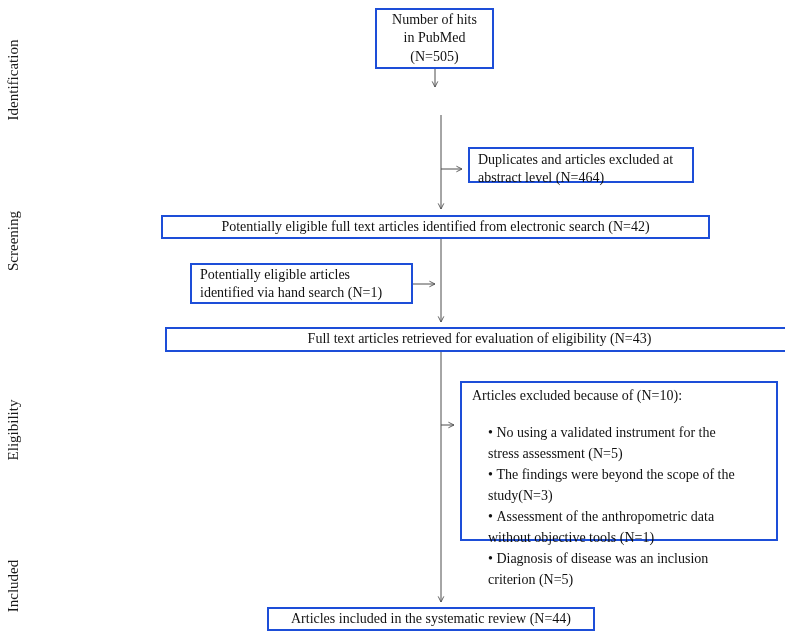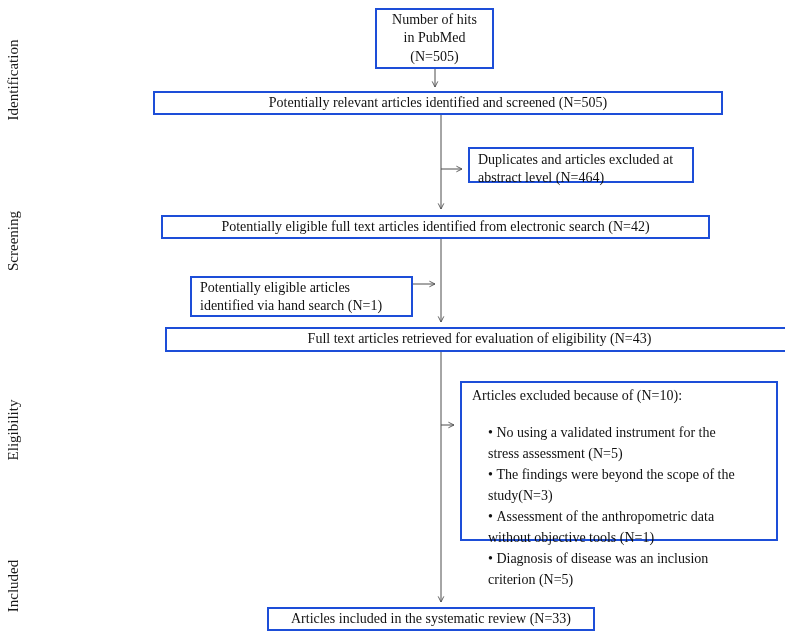--- a/index.html
+++ b/index.html
@@ -13,21 +13,21 @@
     border:2px solid #1d4ed8; background:#ffffff;
     font-size:14px; line-height:1.3;
   }
   .center { display:flex; align-items:center; justify-content:center; text-align:center; }
 
   .top-box      { left:375px; top:8px;   width:119px; height:61px; border-width:2px; }
   .top-box .ln  { display:block; }
   .screened     { left:153px; top:91px;  width:570px; height:24px; }
   .dup          { left:468px; top:147px; width:226px; height:36px; padding:2px 8px; }
   .electronic   { left:161px; top:215px; width:549px; height:24px; }
-  .hand         { left:190px; top:276px; width:223px; height:41px; padding:1px 8px; }
+  .hand         { left:190px; top:263px; width:223px; height:41px; padding:1px 8px; }
   .fulltext     { left:165px; top:327px; width:629px; height:25px; }
   .excl         { left:460px; top:381px; width:318px; height:160px; padding:2px 10px; line-height:1.5; }
   .excl ul      { margin:16px; padding:0; list-style:none;font-family:Liberation Serif, serif; }
   .excl li::before { content:"\2022\00a0"; }
   .included-box { left:267px; top:607px; width:328px; height:24px; }
 
   .stage {
     position:absolute; width:120px; height:20px; line-height:20px;
     transform:rotate(-90deg); transform-origin:center;
     font-size:15px; text-align:center; color:#1a1a1a;
@@ -67,35 +67,34 @@
   </svg>
 
   <div class="box top-box center">
     <div>
       <span class="ln">Number of hits</span>
       <span class="ln">in PubMed</span>
       <span class="ln">(N=505)</span>
     </div>
   </div>
 
-  <div class="box screened center">Potentially relevant articles identified and screened (N=505)</div>
 
   <div class="box dup">Duplicates and articles excluded at abstract level (N=464)</div>
 
   <div class="box electronic center">Potentially eligible full text articles identified from electronic search (N=42)</div>
 
   <div class="box hand">Potentially eligible articles identified via hand search (N=1)</div>
 
   <div class="box fulltext center">Full text articles retrieved for evaluation of eligibility (N=43)</div>
 
   <div class="box excl">
     <div>Articles excluded because of  (N=10):</div>
     <ul>
       <li>No using  a validated  instrument for the stress assessment (N=5)</li>
       <li>The findings were beyond the scope of the study(N=3)</li>
       <li>Assessment of the anthropometric data without objective tools  (N=1)</li>
       <li>Diagnosis of disease was an inclusion criterion (N=5)</li>
     </ul>
   </div>
 
-  <div class="box included-box center">Articles included in the systematic review (N=33)</div>
+  <div class="box included-box center">Articles included in the systematic review (N=44)</div>
 
 </div>
 
 </body></html>

